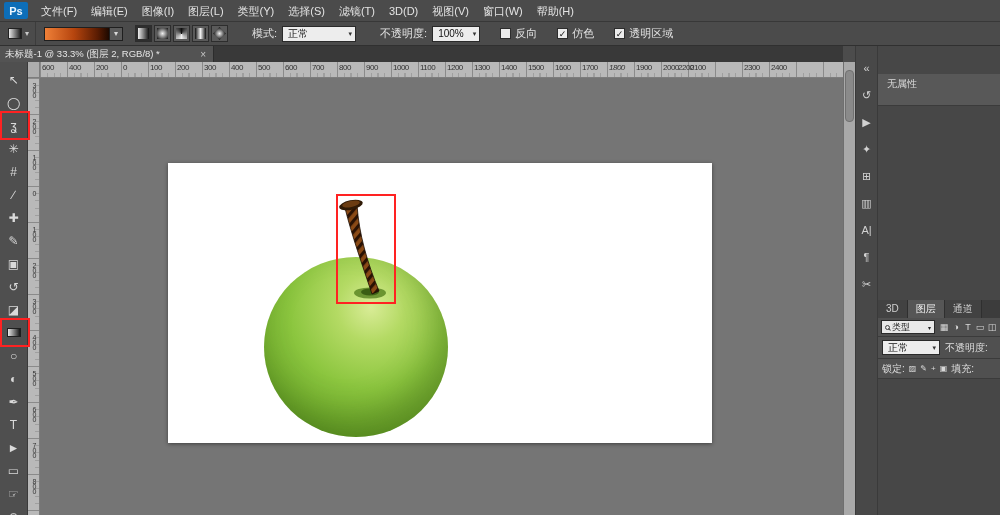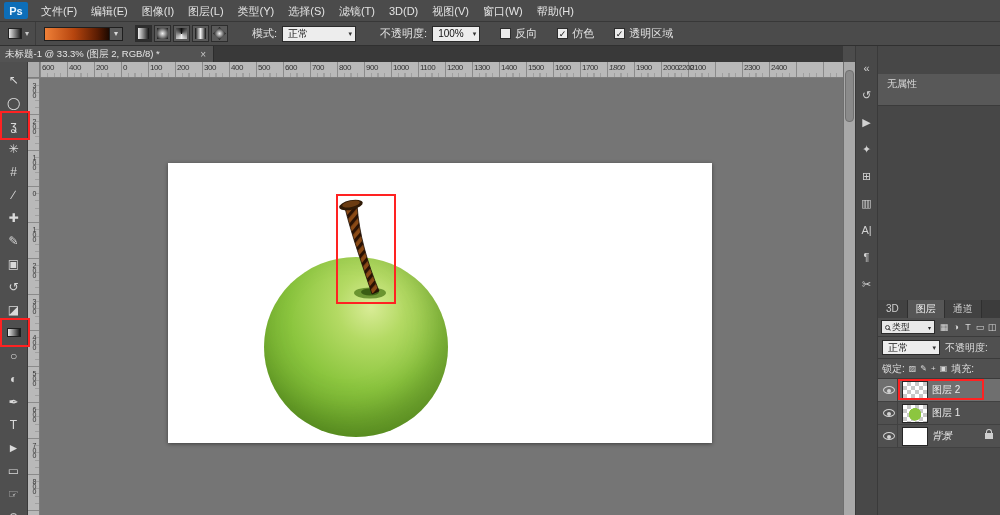--- a/index.html
+++ b/index.html
@@ -359,38 +359,13 @@
     <span class="llabel">锁定:</span>
     <span id="lkicons" style="display:flex;gap:4px">
         <span class="lkicon">▨</span>
         <span class="lkicon">✎</span>
         <span class="lkicon">+</span>
         <span class="lkicon">▣</span>
       </span>
     <span class="llabel">填充:</span>
   </div>
 
-  <div id="lrows">
-      <div class="lrow selected">
-        <span class="eyebox">
-          <span class="eye"></span>
-        </span>
-        <span class="thumb checker"></span>
-        <span class="lname">图层 2</span>
-        <div class="layer-redbox"></div>
-      </div>
-      <div class="lrow">
-        <span class="eyebox">
-          <span class="eye"></span>
-        </span>
-        <span class="thumb apple-thumb"></span>
-        <span class="lname">图层 1</span>
-      </div>
-      <div class="lrow">
-        <span class="eyebox">
-          <span class="eye"></span>
-        </span>
-        <span class="thumb "></span>
-        <span class="lname italic">背景</span>
-        <span class="padlock"></span>
-      </div>
-    </div>
 </div>
 
 </body></html>

